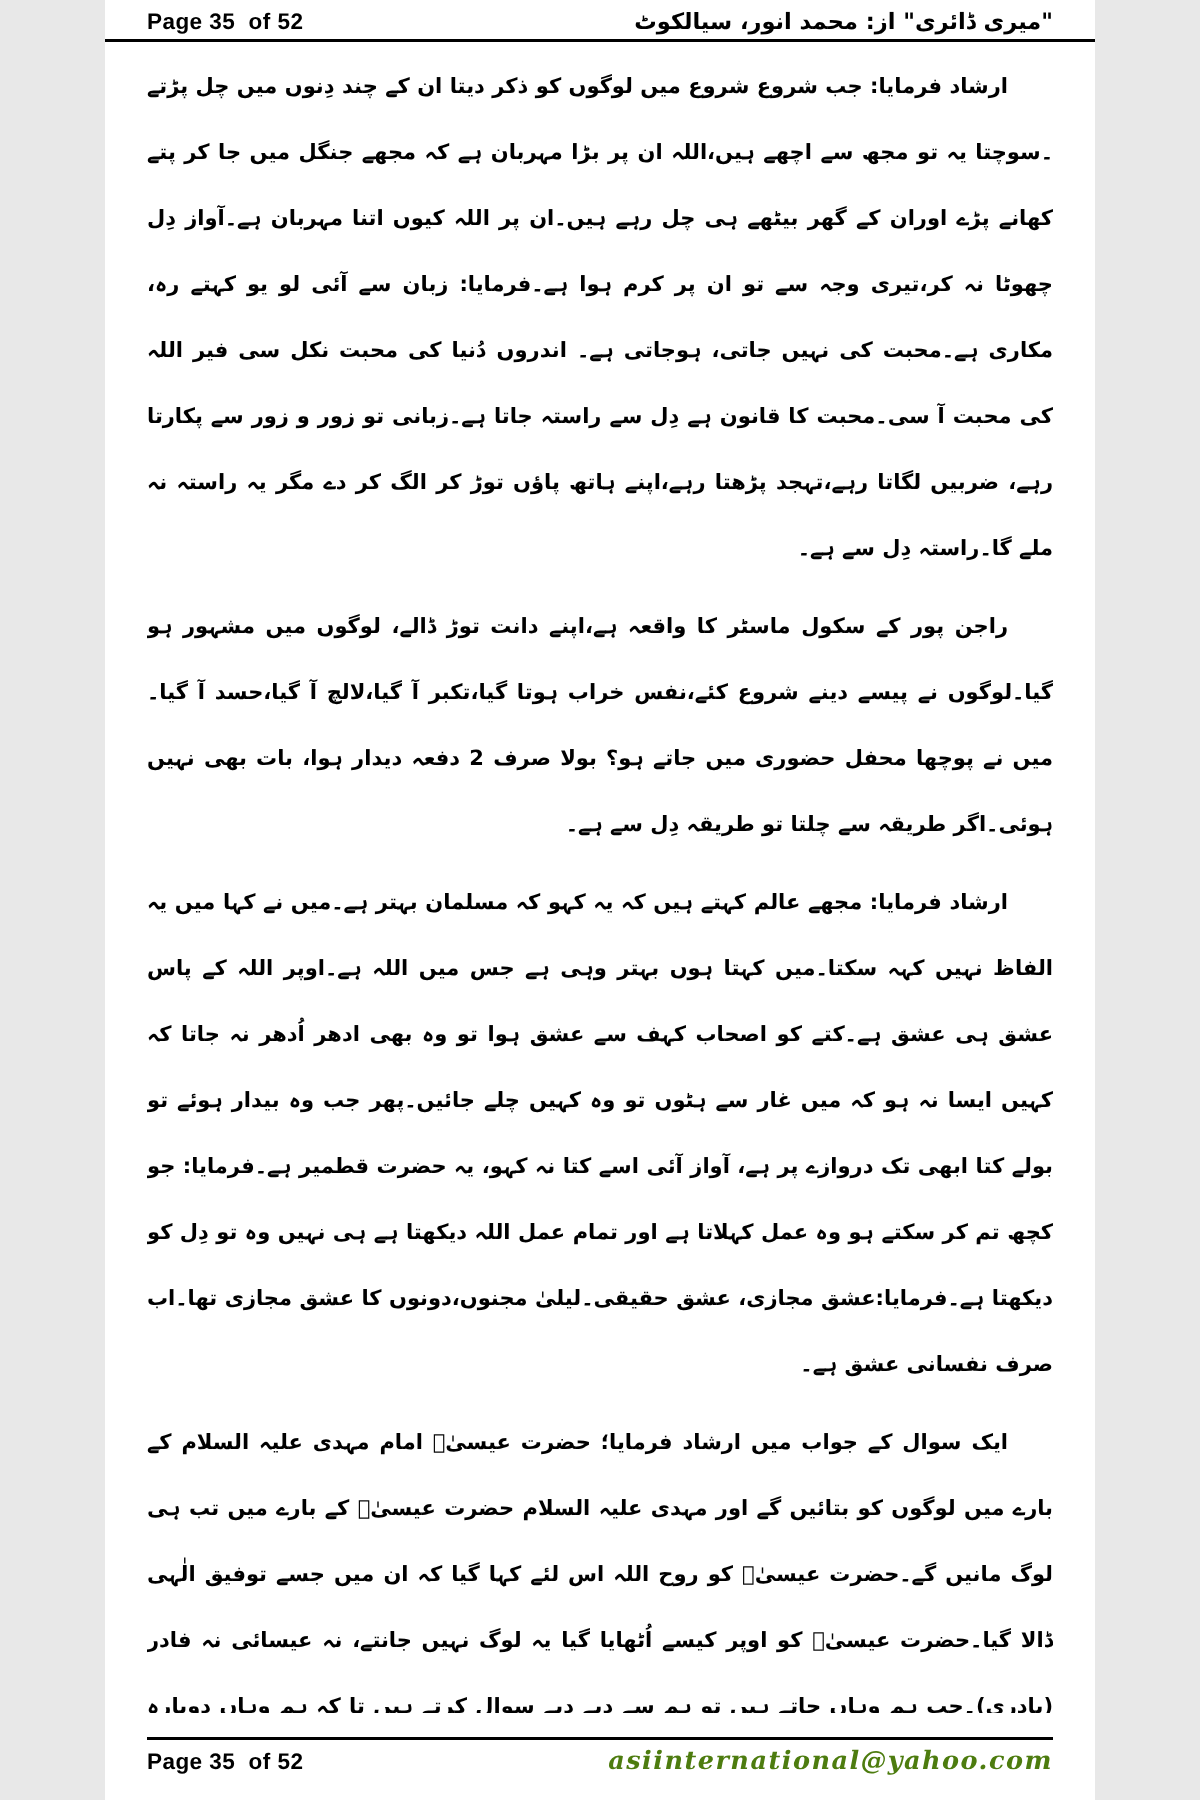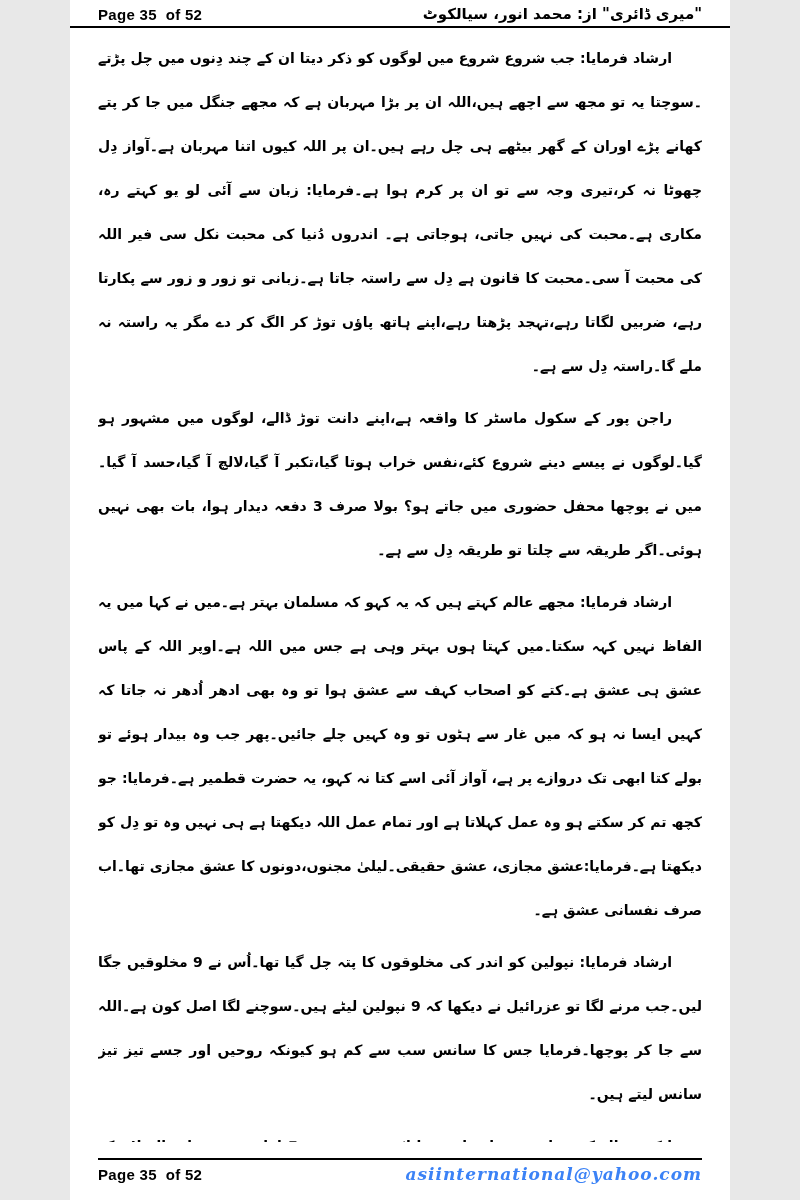--- a/index.html
+++ b/index.html
@@ -88,25 +88,24 @@
 
 <div class="page">
 
   <header class="header">
     <div class="header-left ws-pre" style="color: rgb(0, 0, 0);">Page 35  of 52</div>
     <div class="header-right" style="color: rgb(0, 0, 0);">"میری ڈائری" از: محمد انور، سیالکوٹ</div>
   </header>
 
   <main class="body-area">
     <p class="para" style="color: rgb(0, 0, 0);">ارشاد فرمایا: جب شروع شروع میں لوگوں کو ذکر دیتا ان کے چند دِنوں میں چل پڑتے ۔سوچتا یہ تو مجھ سے اچھے ہیں،اللہ ان پر بڑا مہربان ہے کہ مجھے جنگل میں جا کر پتے کھانے پڑے اوران کے گھر بیٹھے ہی چل رہے ہیں۔ان پر اللہ کیوں اتنا مہربان ہے۔آواز دِل چھوٹا نہ کر،تیری وجہ سے تو ان پر کرم ہوا ہے۔فرمایا: زبان سے آئی لو یو کہتے رہ، مکاری ہے۔محبت کی نہیں جاتی، ہوجاتی ہے۔ اندروں دُنیا کی محبت نکل سی فیر اللہ کی محبت آ سی۔محبت کا قانون ہے دِل سے راستہ جاتا ہے۔زبانی تو زور و زور سے پکارتا رہے، ضربیں لگاتا رہے،تہجد پڑھتا رہے،اپنے ہاتھ پاؤں توڑ کر الگ کر دے مگر یہ راستہ نہ ملے گا۔راستہ دِل سے ہے۔</p>
-    <p class="para" style="color: rgb(0, 0, 0);">راجن پور کے سکول ماسٹر کا واقعہ ہے،اپنے دانت توڑ ڈالے، لوگوں میں مشہور ہو گیا۔لوگوں نے پیسے دینے شروع کئے،نفس خراب ہوتا گیا،تکبر آ گیا،لالچ آ گیا،حسد آ گیا۔میں نے پوچھا محفل حضوری میں جاتے ہو؟ بولا صرف 3 دفعہ دیدار ہوا، بات بھی نہیں ہوئی۔اگر طریقہ سے چلتا تو طریقہ دِل سے ہے۔</p>
+    <p class="para" style="color: rgb(0, 0, 0);">راجن پور کے سکول ماسٹر کا واقعہ ہے،اپنے دانت توڑ ڈالے، لوگوں میں مشہور ہو گیا۔لوگوں نے پیسے دینے شروع کئے،نفس خراب ہوتا گیا،تکبر آ گیا،لالچ آ گیا،حسد آ گیا۔میں نے پوچھا محفل حضوری میں جاتے ہو؟ بولا صرف 2 دفعہ دیدار ہوا، بات بھی نہیں ہوئی۔اگر طریقہ سے چلتا تو طریقہ دِل سے ہے۔</p>
     <p class="para" style="color: rgb(0, 0, 0);">ارشاد فرمایا: مجھے عالم کہتے ہیں کہ یہ کہو کہ مسلمان بہتر ہے۔میں نے کہا میں یہ الفاظ نہیں کہہ سکتا۔میں کہتا ہوں بہتر وہی ہے جس میں اللہ ہے۔اوپر اللہ کے پاس عشق ہی عشق ہے۔کتے کو اصحاب کہف سے عشق ہوا تو وہ بھی ادھر اُدھر نہ جاتا کہ کہیں ایسا نہ ہو کہ میں غار سے ہٹوں تو وہ کہیں چلے جائیں۔پھر جب وہ بیدار ہوئے تو بولے کتا ابھی تک دروازے پر ہے، آواز آئی اسے کتا نہ کہو، یہ حضرت قطمیر ہے۔فرمایا: جو کچھ تم کر سکتے ہو وہ عمل کہلاتا ہے اور تمام عمل اللہ دیکھتا ہے ہی نہیں وہ تو دِل کو دیکھتا ہے۔فرمایا:عشق مجازی، عشق حقیقی۔لیلیٰ مجنوں،دونوں کا عشق مجازی تھا۔اب صرف نفسانی عشق ہے۔</p>
-    <p class="para" style="color: rgb(0, 0, 0);">ارشاد فرمایا: نپولین کو اندر کی مخلوقوں کا پتہ چل گیا تھا۔اُس نے 9 مخلوقیں جگا لیں۔جب مرنے لگا تو عزرائیل نے دیکھا کہ 9 نپولین لیٹے ہیں۔سوچنے لگا اصل کون ہے۔اللہ سے جا کر پوچھا۔فرمایا جس کا سانس سب سے کم ہو کیونکہ روحیں اور جسے تیز تیز سانس لیتے ہیں۔</p>
     <p class="para" style="color: rgb(0, 0, 0);">ایک سوال کے جواب میں ارشاد فرمایا؛ حضرت عیسیٰؑ امام مہدی علیہ السلام کے بارے میں لوگوں کو بتائیں گے اور مہدی علیہ السلام حضرت عیسیٰؑ کے بارے میں تب ہی لوگ مانیں گے۔حضرت عیسیٰؑ کو روح اللہ اس لئے کہا گیا کہ ان میں جسے توفیق الٰہی ڈالا گیا۔حضرت عیسیٰؑ کو اوپر کیسے اُٹھایا گیا یہ لوگ نہیں جانتے، نہ عیسائی نہ فادر (پادری)۔جب ہم وہاں جاتے ہیں تو ہم سے دبے دبے سوال کرتے ہیں تا کہ ہم وہاں دوبارہ نہ جائیں۔وہ سمجھتے ہیں کہ ہم انہیں مسلمان کرتے ہیں۔</p>
 
   </main>
 
   <footer class="footer">
     <div class="footer-left ws-pre" style="color: rgb(0, 0, 0);">Page 35  of 52</div>
-    <a class="footer-email" href="#" style="color: #3b82f6;">asiinternational@yahoo.com</a>
+    <a class="footer-email" href="#" style="color: #4d7c0f;">asiinternational@yahoo.com</a>
   </footer>
 
 </div>
 
 </body></html>

